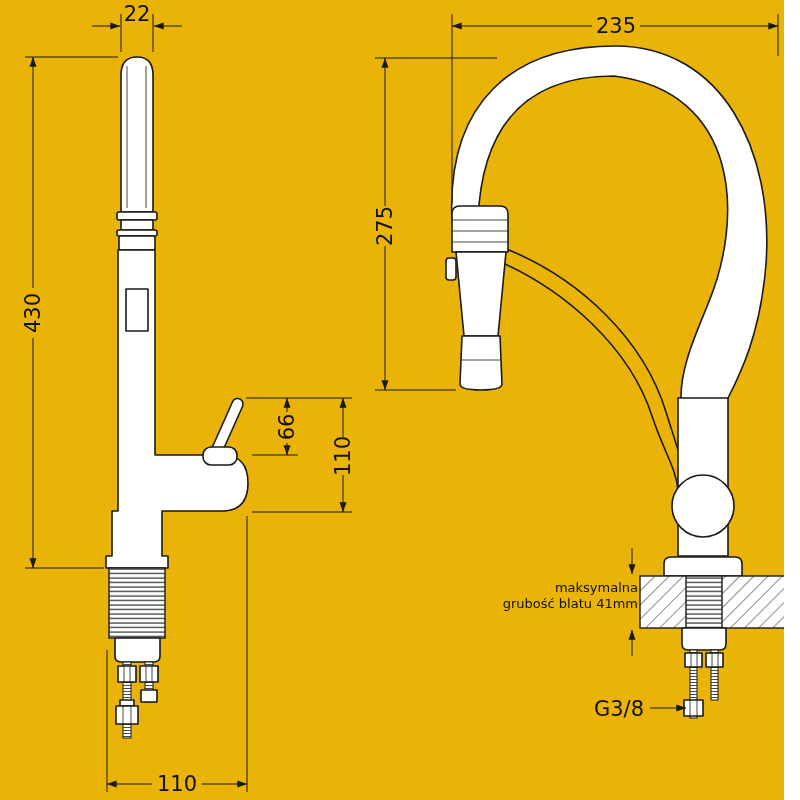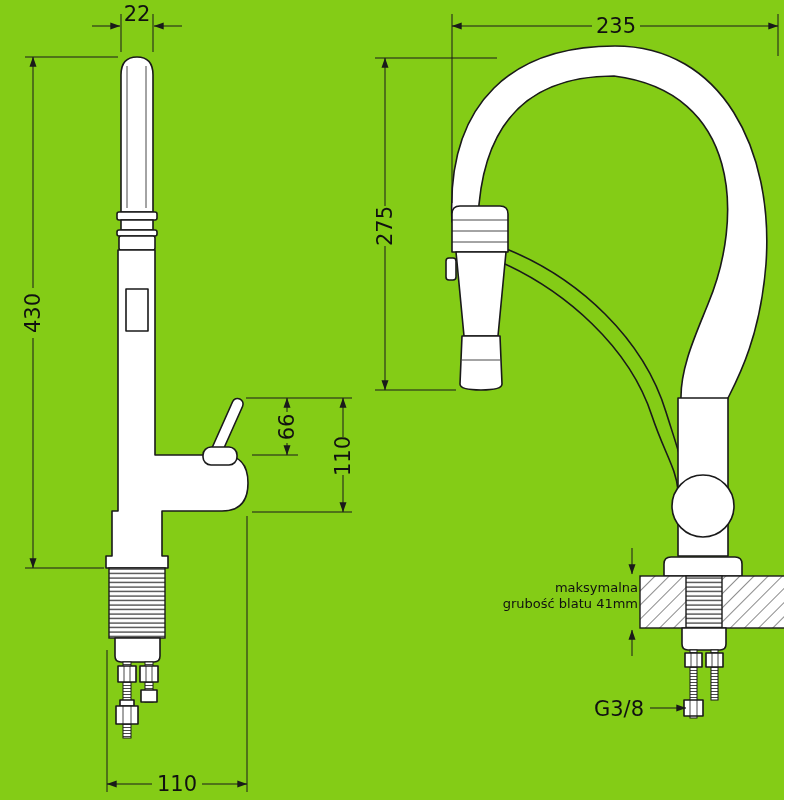--- a/index.html
+++ b/index.html
@@ -1,17 +1,17 @@
 <!DOCTYPE html>
 <html><head>
 <meta charset="utf-8">
 <style>
   html,body{margin:0;padding:0;background:#ffffff;}
   body{width:800px;height:800px;font-family:"DejaVu Sans","Liberation Sans",sans-serif;}
-  .stage{position:relative;width:784px;height:800px;background:#84cc16;overflow:hidden;}
+  .stage{position:relative;width:784px;height:800px;background:#eab308;overflow:hidden;}
   svg{display:block;}
   .outline{stroke:#1a1a1a;stroke-width:1.6;fill:none;stroke-linejoin:round;stroke-linecap:round;}
   .solid{stroke:#1a1a1a;stroke-width:1.6;fill:#ffffff;stroke-linejoin:round;}
   .thin{stroke:#1a1a1a;stroke-width:0.8;fill:none;}
   .dim{stroke:#1a1a1a;stroke-width:1;fill:none;}
   .ext{stroke:#1a1a1a;stroke-width:1;fill:none;}
   text{fill:#111111;}
   .dim-label{font-size:21px;}
   .note-label{font-size:13px;}
 </style>

